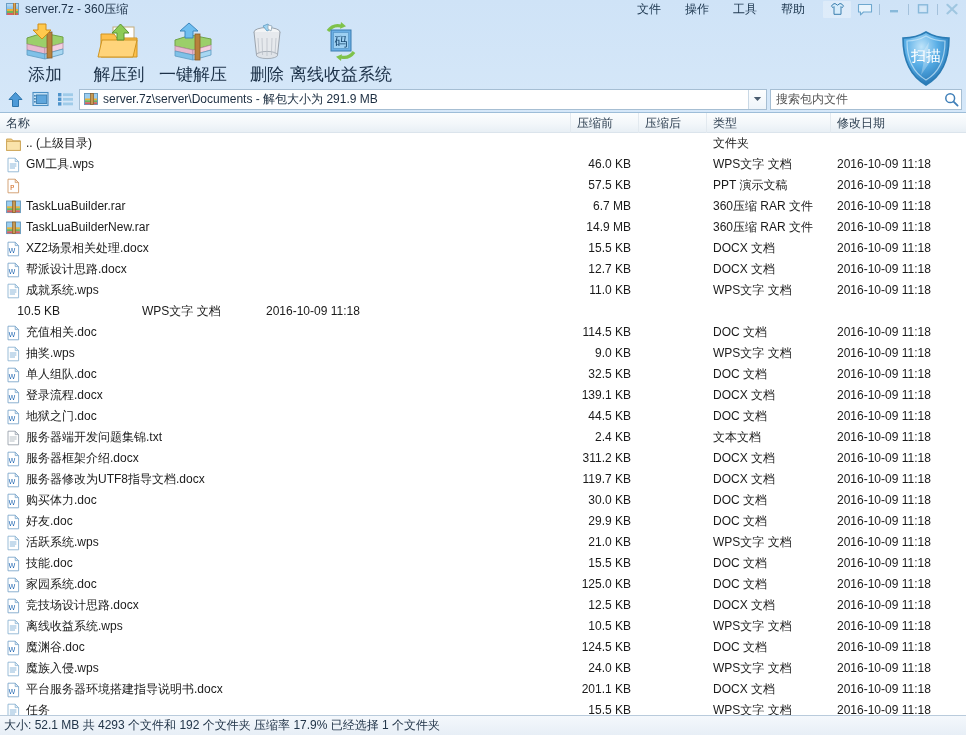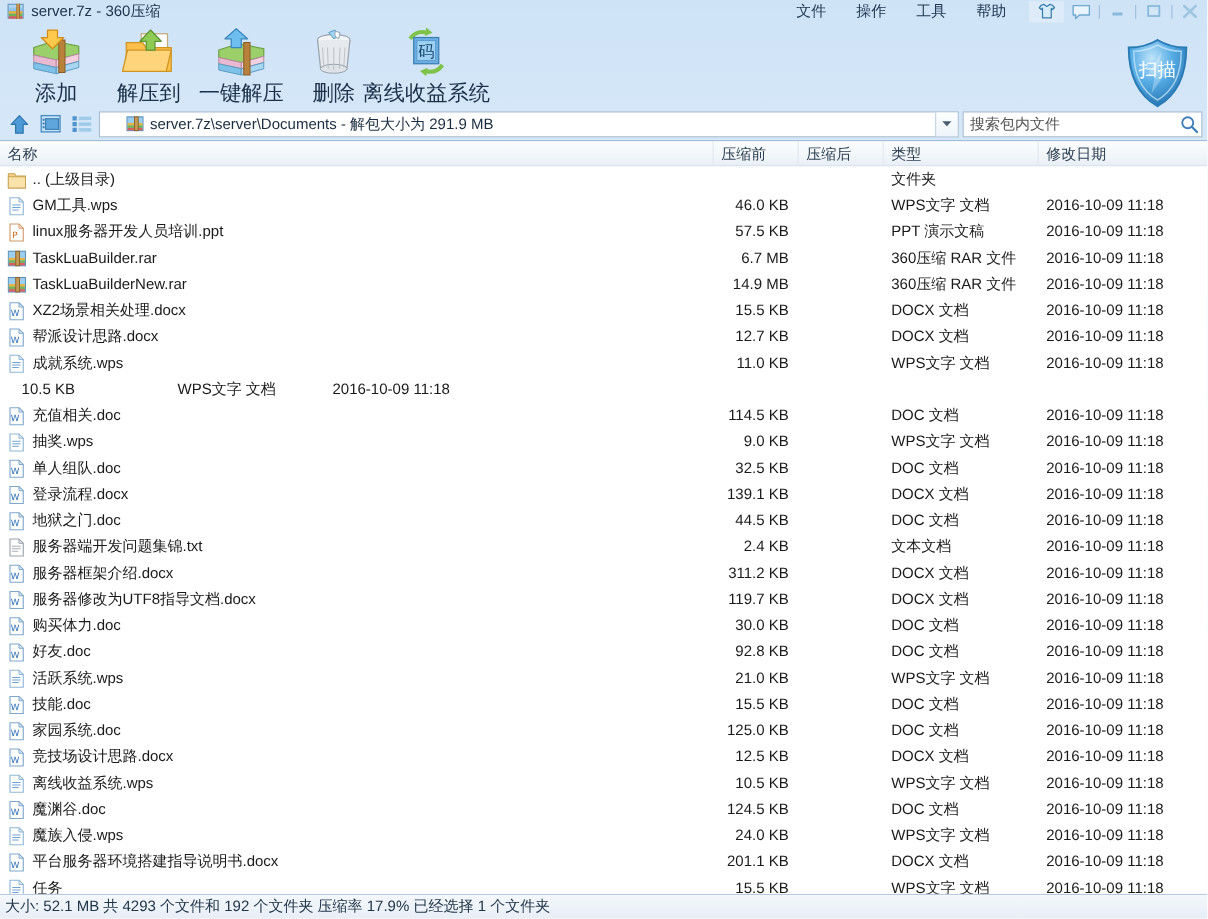--- a/index.html
+++ b/index.html
@@ -129,21 +129,21 @@
     display: flex; align-items: center; justify-content: center;
     border-radius: 2px;
   }
   .path-wrap {
     flex: 1 1 auto;
     height: 21px;
     background: #ffffff;
     border: 1px solid #a6bed3;
     display: flex;
     align-items: center;
-    padding-left: 21px;
+    padding-left: 4px;
     position: relative;
     min-width: 0;
   }
   .path-icon { width: 14px; height: 14px; position: relative; margin-right: 5px; flex:0 0 auto;}
   .path-text {
     font-size: 12px; color: #1b2d40;
     white-space: nowrap; overflow: hidden; text-overflow: ellipsis;
   }
   .path-drop {
     width: 18px; height: 19px;
@@ -513,21 +513,20 @@
           <div class="cell cell-type">WPS文字 文档</div>
           <div class="cell cell-date">2016-10-09 11:18</div>
         </div>
         <div class="row">
           <div class="cell cell-name">
             <span class="fico"><svg width="15" height="16" viewBox="0 0 15 16">
                 <path d="M2 1.2 h7.2 l3.4 3.4 v10.2 h-10.6 z" fill="#ffffff" stroke="#d09a6a" stroke-width="0.9"></path>
                 <path d="M9.2 1.2 v3.4 h3.4 z" fill="#fae2cf" stroke="#d09a6a" stroke-width="0.8"></path>
                 <text x="6" y="12" font-size="7" text-anchor="middle" fill="#d2691e" font-family="'DejaVu Sans',sans-serif">P</text>
               </svg></span>
-            <span>linux服务器开发人员培训.ppt</span>
           </div>
           <div class="cell cell-pre">57.5 KB</div>
           <div class="cell cell-post"></div>
           <div class="cell cell-type">PPT 演示文稿</div>
           <div class="cell cell-date">2016-10-09 11:18</div>
         </div>
         <div class="row">
           <div class="cell cell-name">
             <span class="fico"><svg width="15" height="16" viewBox="0 0 15 16">
                 <rect x="0.6" y="2" width="13.8" height="11.6" fill="#9ccef0" stroke="#5f93b8" stroke-width="0.9"></rect>
@@ -747,21 +746,21 @@
         </div>
         <div class="row">
           <div class="cell cell-name">
             <span class="fico"><svg width="15" height="16" viewBox="0 0 15 16">
                 <path d="M2 1.2 h7.2 l3.4 3.4 v10.2 h-10.6 z" fill="#ffffff" stroke="#7fa8cc" stroke-width="0.9"></path>
                 <path d="M9.2 1.2 v3.4 h3.4 z" fill="#dbe9f6" stroke="#7fa8cc" stroke-width="0.8"></path>
                 <text x="6" y="12" font-size="7" text-anchor="middle" fill="#2a6db5" font-family="'DejaVu Sans',sans-serif">W</text>
               </svg></span>
             <span>好友.doc</span>
           </div>
-          <div class="cell cell-pre">92.8 KB</div>
+          <div class="cell cell-pre">29.9 KB</div>
           <div class="cell cell-post"></div>
           <div class="cell cell-type">DOC 文档</div>
           <div class="cell cell-date">2016-10-09 11:18</div>
         </div>
         <div class="row">
           <div class="cell cell-name">
             <span class="fico"><svg width="15" height="16" viewBox="0 0 15 16">
                 <path d="M2 1.2 h7.2 l3.4 3.4 v10.2 h-10.6 z" fill="#ffffff" stroke="#8fb6d4" stroke-width="0.9"></path>
                 <path d="M9.2 1.2 v3.4 h3.4 z" fill="#e3eef8" stroke="#8fb6d4" stroke-width="0.8"></path>
                 <g stroke="#6fa4d0" stroke-width="0.8">

